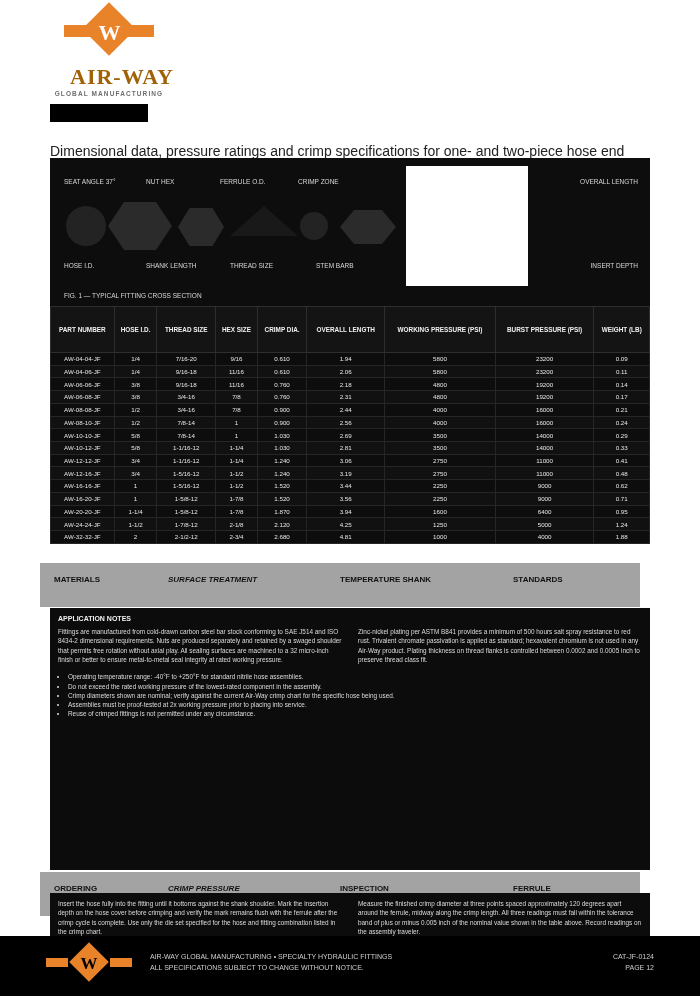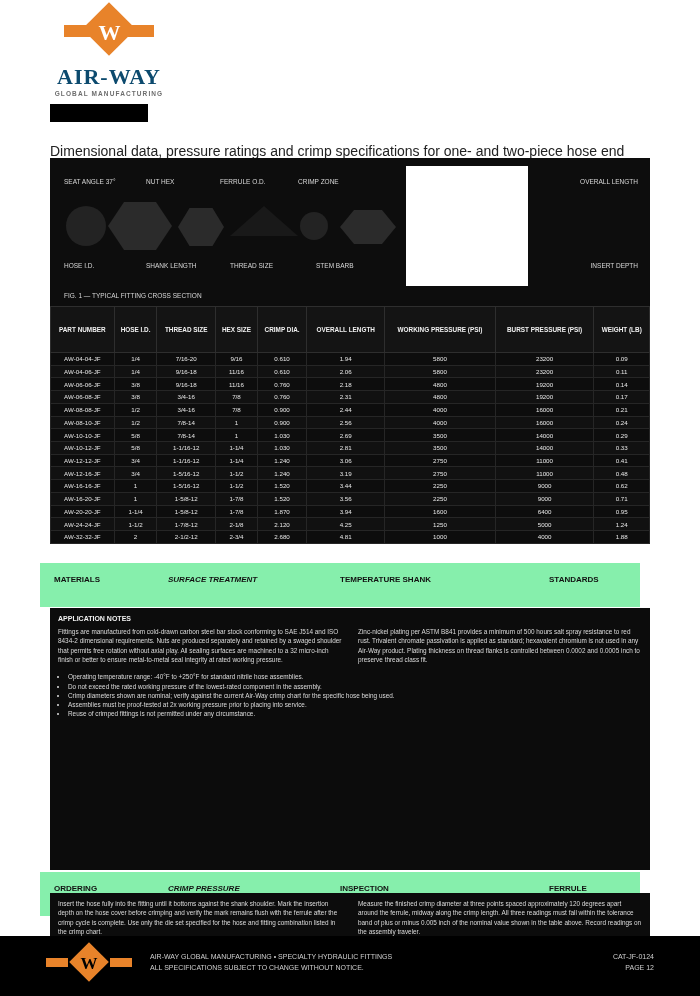--- a/index.html
+++ b/index.html
@@ -58,24 +58,25 @@
     font-size: 22px;
     font-weight: bold;
     font-family: "Liberation Serif", serif;
     line-height: 1;
     letter-spacing: -1px;
   }
   .logo-name {
     font-family: "Liberation Serif", serif;
     font-weight: bold;
     font-size: 22px;
-    color: #0c4a6e;
+    color: #a16207;
     letter-spacing: 1px;
     line-height: 1;
     margin-top: 2px;
+    text-align: right;
   }
   .logo-sub {
     font-size: 6.5px;
     letter-spacing: 1.1px;
     color: #6d6d6d;
     margin-top: 2px;
     font-weight: bold;
   }
 
   
@@ -187,34 +188,34 @@
     white-space: nowrap;
   }
   table.spec tr:nth-child(even) td { background: #111111; }
 
   
   .gray-band {
     position: absolute;
     left: 40px;
     width: 600px;
     height: 44px;
-    background: #86efac;
+    background: #a3a3a3;
   }
   .gray-band .gb-title {
     position: absolute;
     top: 12px;
     font-size: 8px;
     font-weight: bold;
     color: #111;
     white-space: nowrap;
   }
   .gb-c1 { left: 14px; }
   .gb-c2 { left: 128px; font-style: italic; }
   .gb-c3 { left: 300px; }
-  .gb-c4 { left: 492px; padding-left: 17px; }
+  .gb-c4 { left: 456px; padding-left: 17px; }
 
   
   .dark-block {
     position: absolute;
     left: 50px;
     width: 600px;
     background: #0c0c0c;
     color: #dcdcdc;
     font-size: 6.4px;
     line-height: 1.45;

